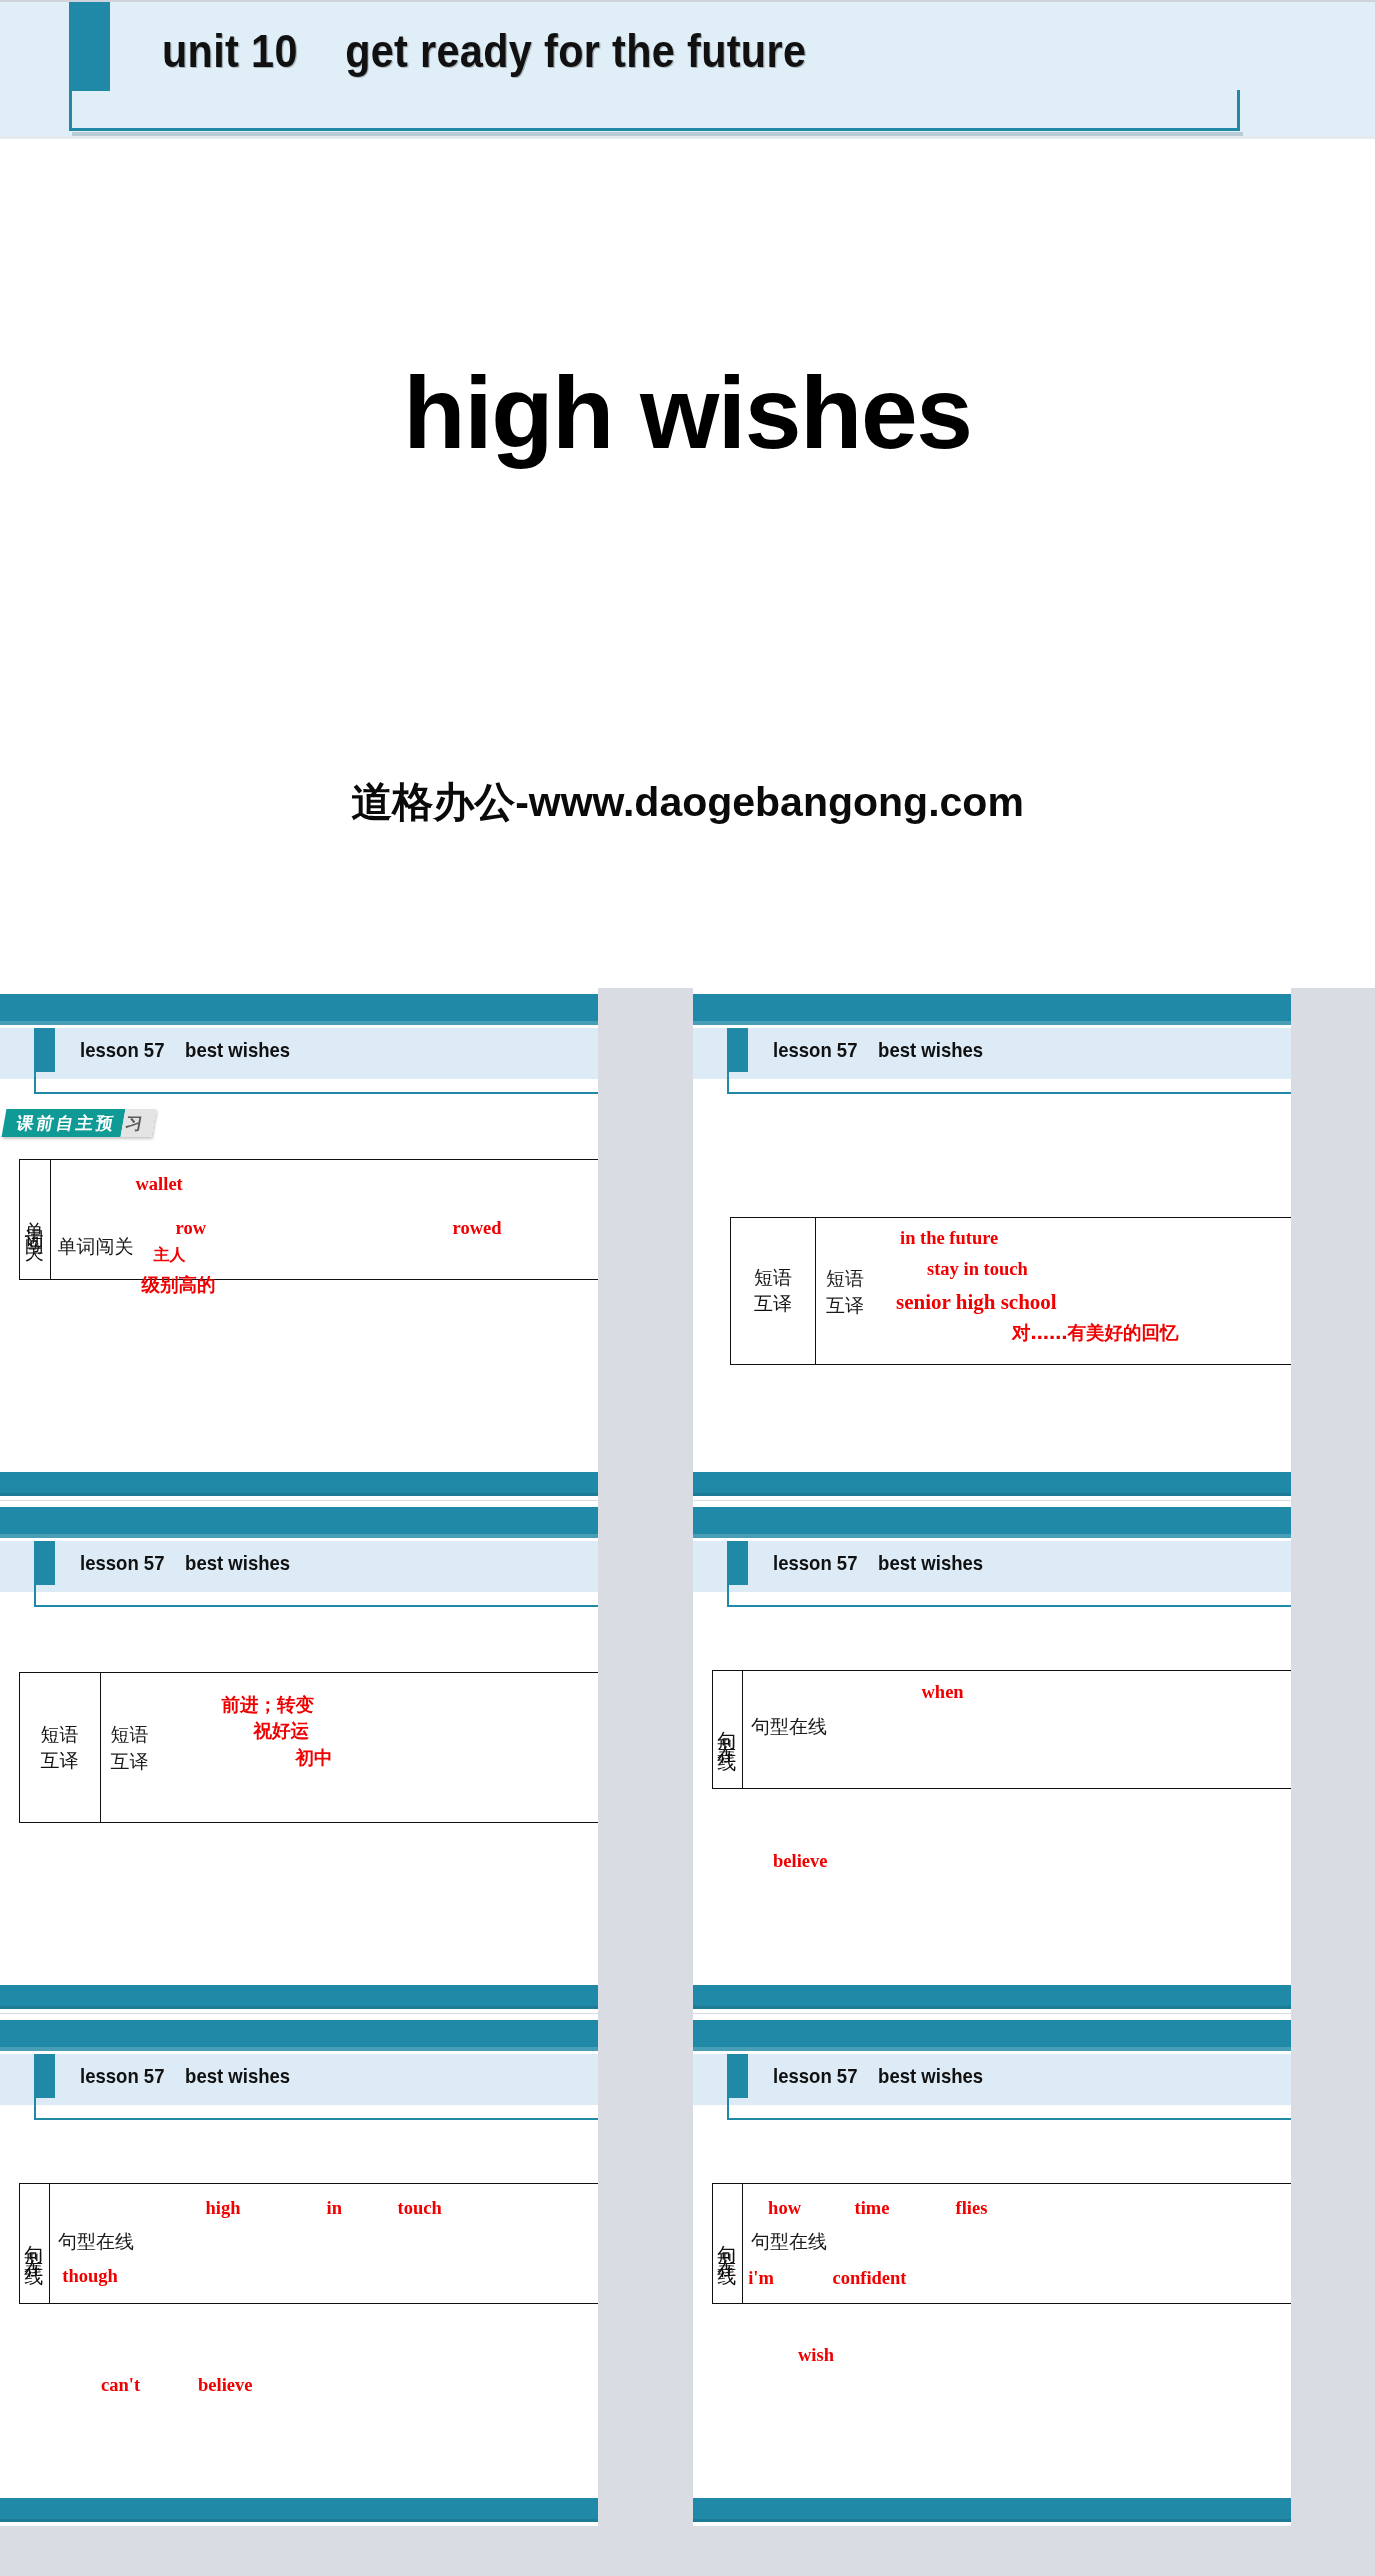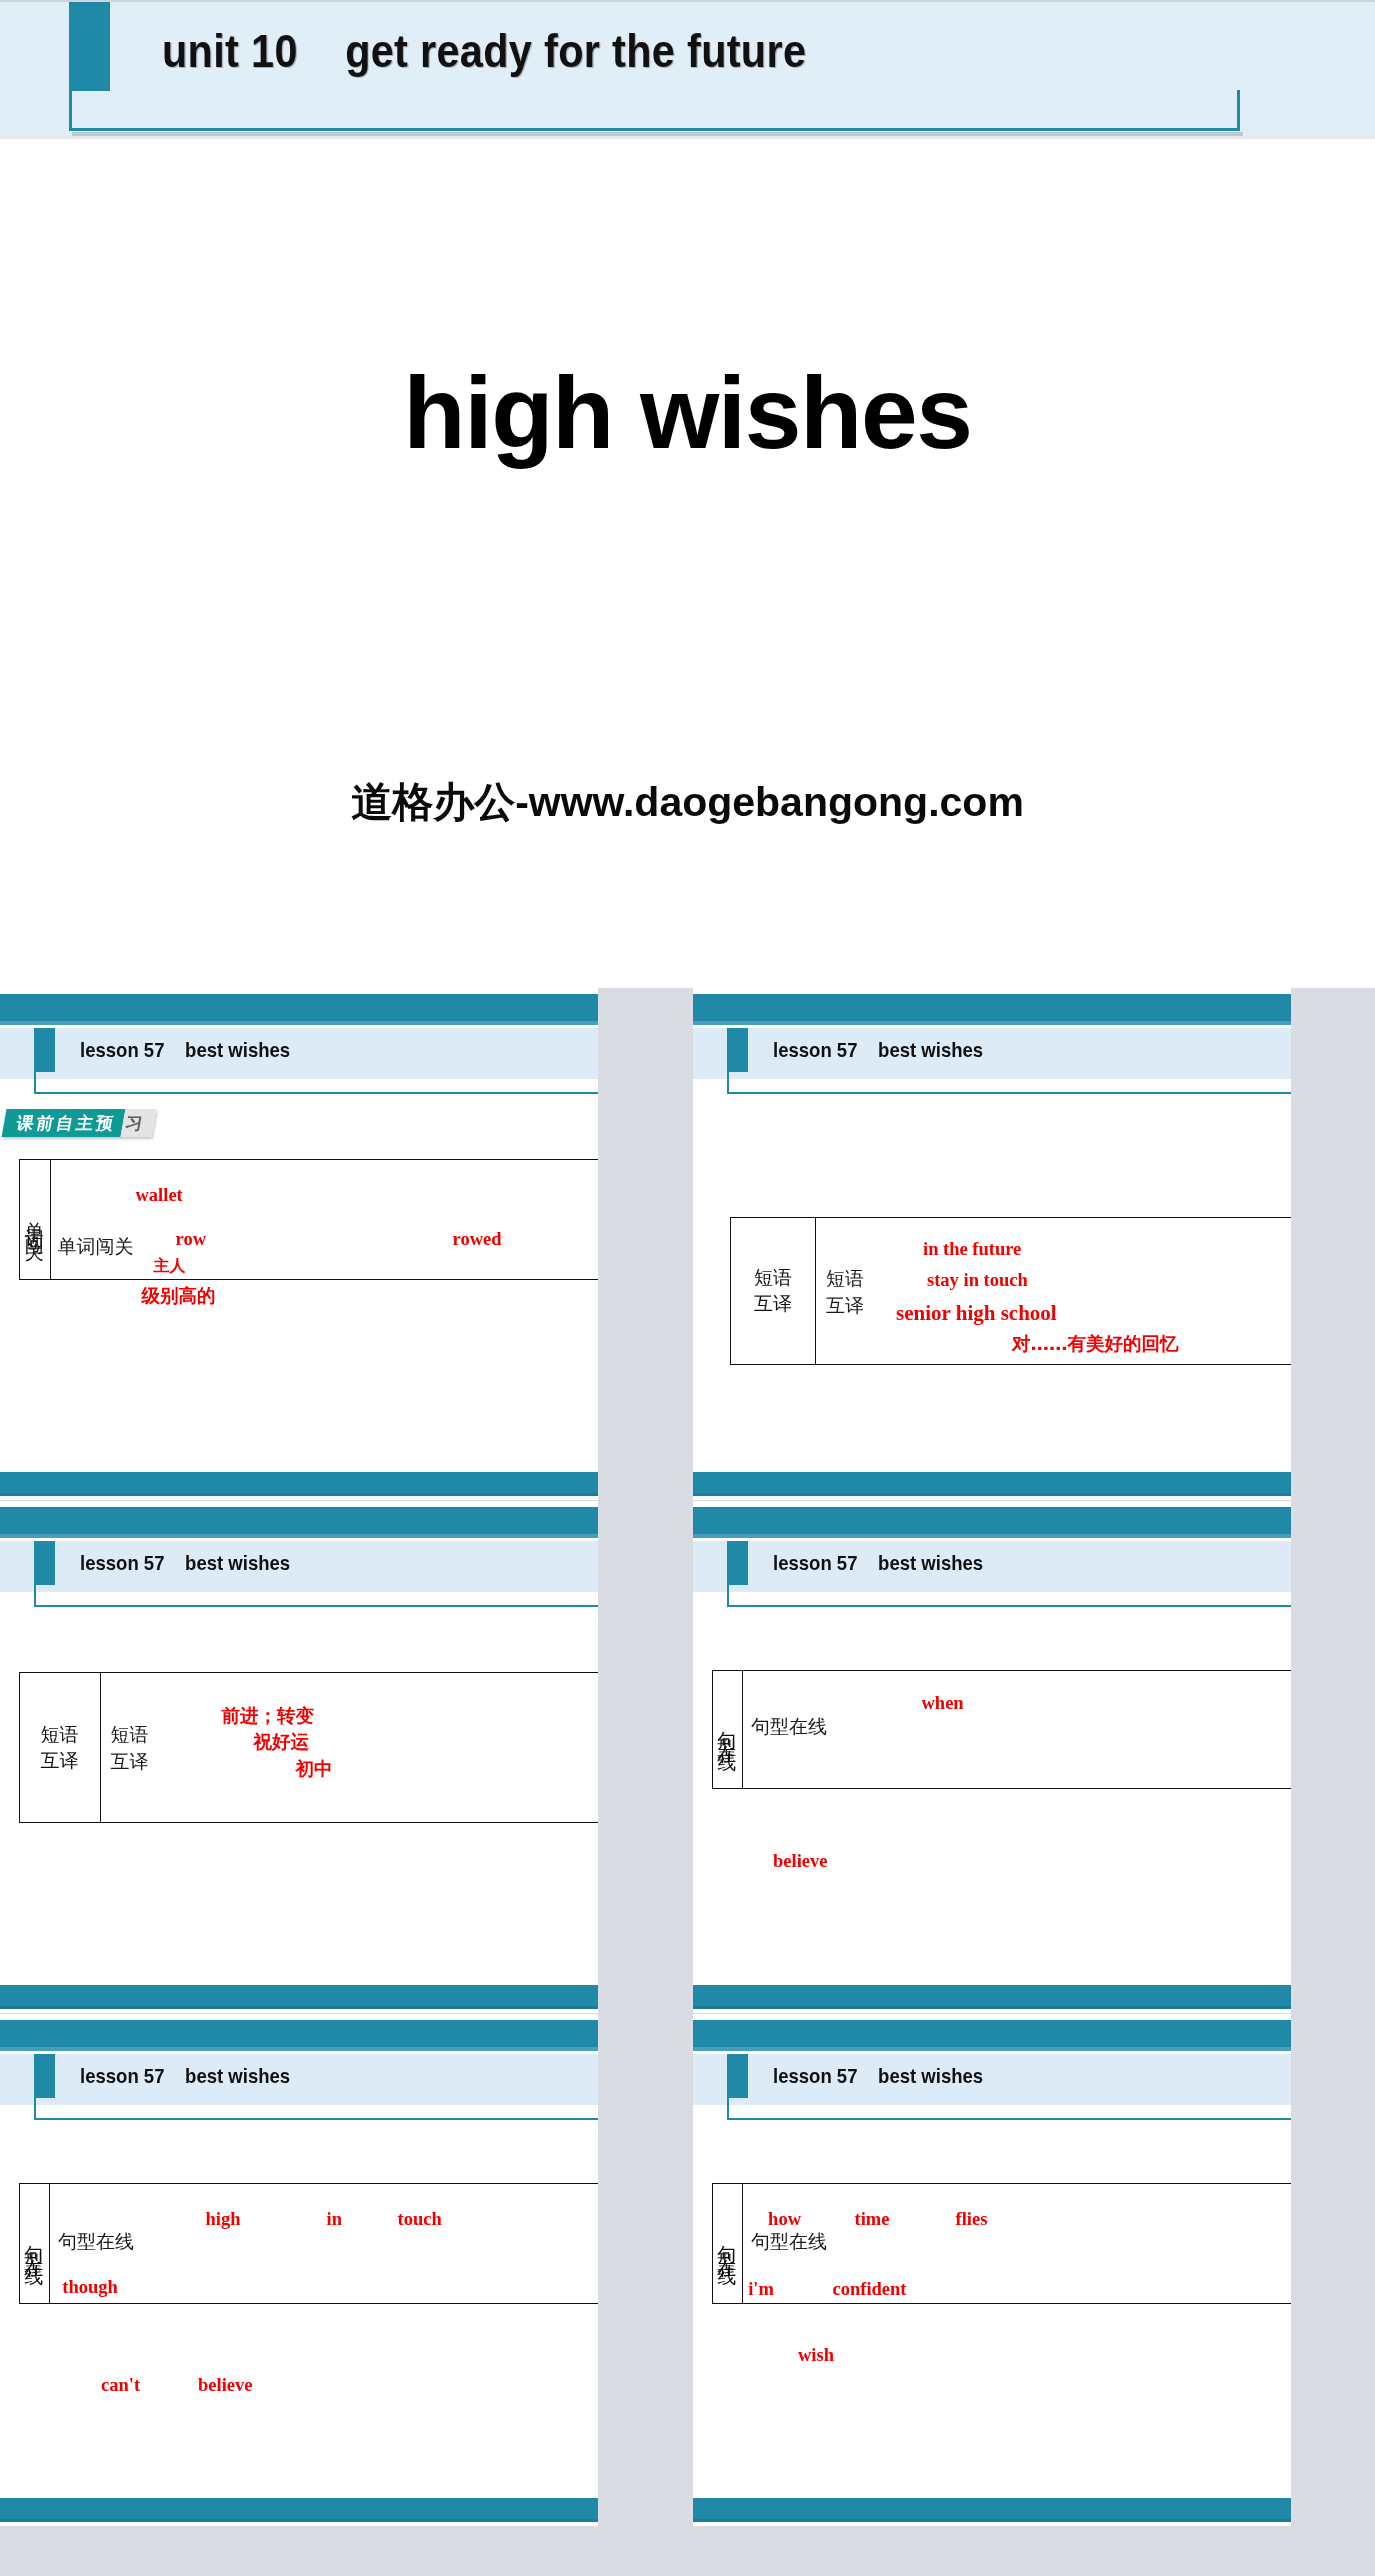--- a/index.html
+++ b/index.html
@@ -246,21 +246,20 @@
   .tbl .col-body {
     position: relative;
     flex: 1 1 auto;
   }
   .ans {
     position: absolute;
     color: #f00000;
     font-weight: 700;
     font-family: "Liberation Serif", "DejaVu Serif", serif;
     white-space: pre;
-    margin-top: 11px;
   }
   .ans.cn { font-family: "DejaVu Sans", sans-serif; }
   .blk {
     position: absolute;
     color: #1a1a1a;
     font-family: "DejaVu Sans", sans-serif;
     white-space: pre;
   }
   .loose {
     position: absolute;
@@ -318,21 +317,21 @@
     <div class="s-accent"></div>
     <div class="s-frame"></div>
     <div class="s-title">lesson 57    best wishes</div>
 
     <div class="tbl" style="left:37px; top:229px; width:623px; height:148px;">
       <div class="col-label" style="width:85px; white-space:pre-line;">短语
 互译</div>
       <div class="col-body">
         <div class="blk" style="left:10px; top:47px; font-size:19px; line-height:1.4; white-space:pre-line;">短语
 互译</div>
-        <div class="ans" style="left:107px; top:10px; font-size:18.5px;">in the future</div>
+        <div class="ans" style="left:84px; top:10px; font-size:18.5px;">in the future</div>
         <div class="ans" style="left:111px; top:41px; font-size:18.5px;">stay in touch</div>
         <div class="ans" style="left:80px; top:72px; font-size:21px;">senior high school</div>
         <div class="ans cn" style="left:196px; top:102px; font-size:18.5px;">对……有美好的回忆</div>
       </div>
     </div>
     <div class="s-botbar"></div>
   </div>
 
   <div class="slide c0 r1">
     <div class="s-topbar"></div>

